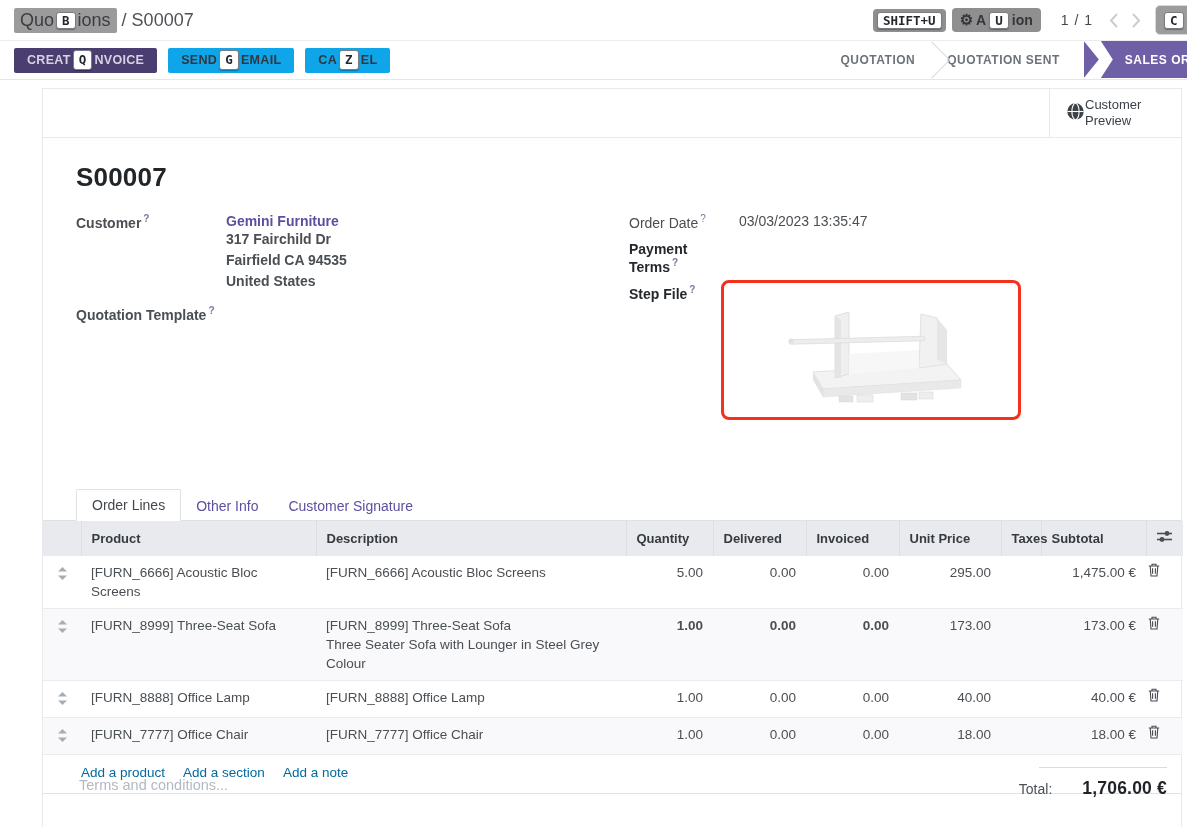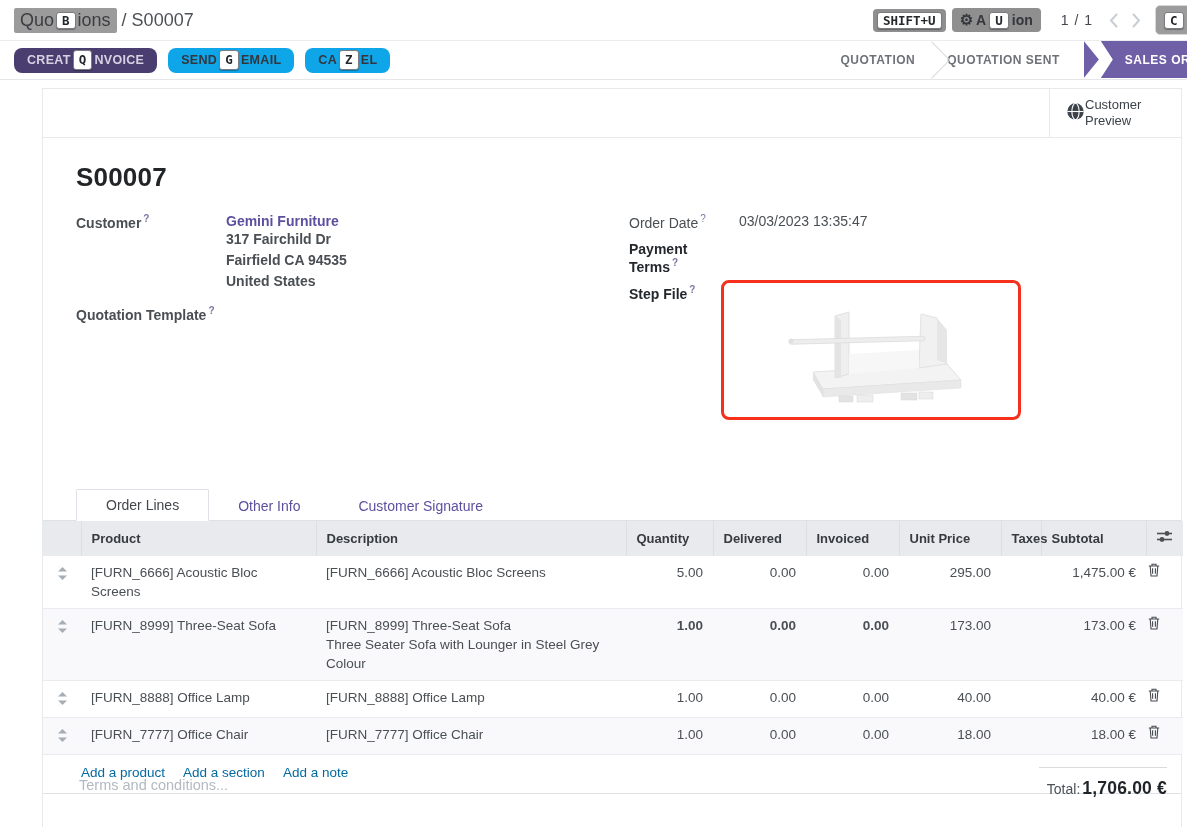--- a/index.html
+++ b/index.html
@@ -41,21 +41,21 @@
     background:#9c9c9c; border:1px solid #d8d8d8; border-radius:5px;
     display:flex; align-items:center; padding-left:8px;
   }
   
   .cp2 {
     position:absolute; top:41px; left:0; right:0; height:39px;
     border-bottom:1px solid #e5e6e8; display:flex; align-items:center;
     padding-left:14px; background:#fff;
   }
   .btn {
-    height:25px; border:none; border-radius:8px; margin-right:11px;
+    height:25px; border:none; border-radius:2px; margin-right:11px;
     display:inline-flex; align-items:center; padding:0 13px;
     font:600 12.5px "Liberation Sans", sans-serif; letter-spacing:.3px; cursor:pointer;
   }
   .btn .kbd { margin:0 2px; line-height:18px; }
   .btn-primary { background:#4a3e70; color:#d6d2e3; }
   .btn-grey { background:#0ea5e9; color:#34363c; }
   
   .statusbar { position:absolute; right:-36px; top:0; bottom:1px; display:flex; align-items:stretch; }
   .step {
     display:flex; align-items:center; padding:0 16px; background:#fff;
@@ -97,21 +97,21 @@
   .addr div { line-height:21px; }
   .stepfile-box {
     width:300px; height:140px; border:3px solid #f5301d; border-radius:8px;
     margin-left:-18px; margin-top:-4px; background:#fff; overflow:hidden; cursor:pointer;
     display:flex; align-items:center; justify-content:center;
   }
   
   .notebook { position:absolute; top:400px; left:0; right:0; }
   .tabs-row { display:flex; padding-left:33px; border-bottom:1px solid #dee2e6; align-items:flex-end; }
   .tab {
-    padding:7px 29px; font-size:14px; cursor:pointer; margin-bottom:-1px; white-space:nowrap;
+    padding:7px 15px; font-size:14px; cursor:pointer; margin-bottom:-1px; white-space:nowrap;
   }
   .tab.active {
     background:#fff; border:1px solid #dee2e6; border-bottom:1px solid #fff;
     border-radius:2px 2px 0 0; color:#43474c;
   }
   .tab.inactive { color:#5c4fa0; }
   
   table.olines { width:100%; border-collapse:collapse; table-layout:fixed; }
   .olines th {
     background:#e8eaed; font-size:13px; font-weight:700; color:#363b41;
@@ -126,21 +126,21 @@
   .teal { color:#0b7ca0; font-weight:600; }
   .handle-cell { text-align:center; padding-top:10px !important; cursor:grab; }
   .trash-cell { padding-left:2px !important; cursor:pointer; }
   .addline-row { display:flex; gap:18px; padding:10px 0 13px 38px; border-top:1px solid #e9ebee; }
   .addline-row span { font-size:13.5px; font-weight:500; color:#0369a1; cursor:pointer; }
   .table-bottom { border-top:1px solid #dfe2e5; }
   
   .terms { position:absolute; top:688px; left:36px; font-size:14.5px; color:#b3b9c1; cursor:text; }
   .total-block { position:absolute; top:678px; right:14px; width:170px; }
   .total-hr { border-top:1px solid #d9dbde; width:128px; margin-left:auto; }
-  .total-row { display:flex; justify-content:flex-end; align-items:baseline; gap:2px; margin-top:10px; }
+  .total-row { display:flex; justify-content:flex-end; align-items:baseline; gap:30px; margin-top:10px; }
   .total-label { font-size:14px; color:#4b5158; }
   .total-value { font-size:17.5px; font-weight:700; color:#1f2328; letter-spacing:.2px; }
 </style>
 </head>
 <body>
 
 <div class="cp1">
   <div class="breadcrumb">
     <span class="bc-overlay"><span>Quo</span><span class="kbd">B</span><span>ions</span></span><span> / </span><span>S00007</span>
   </div>

